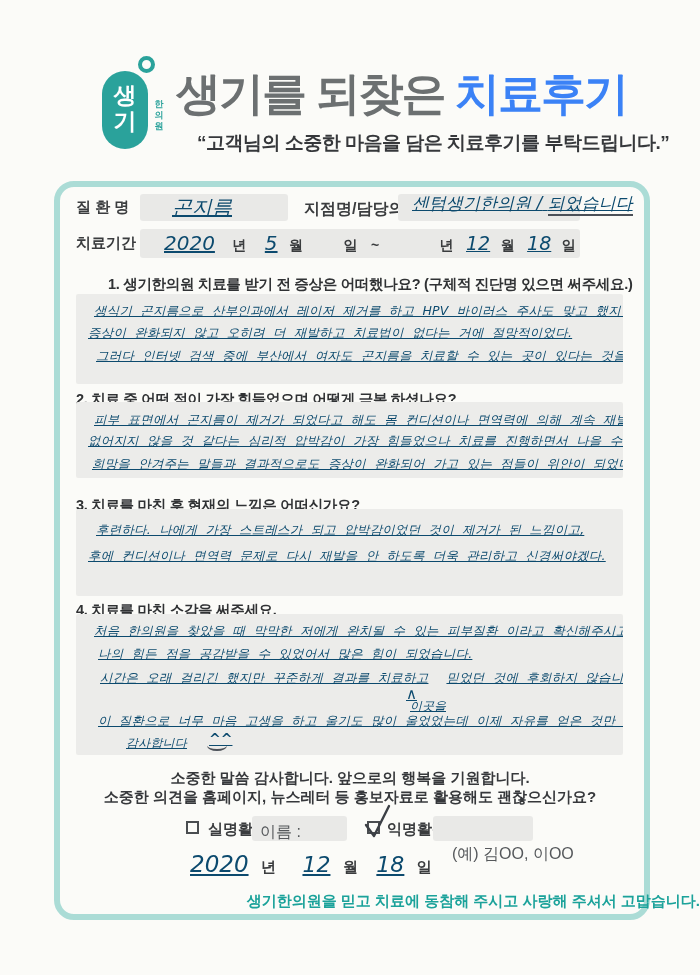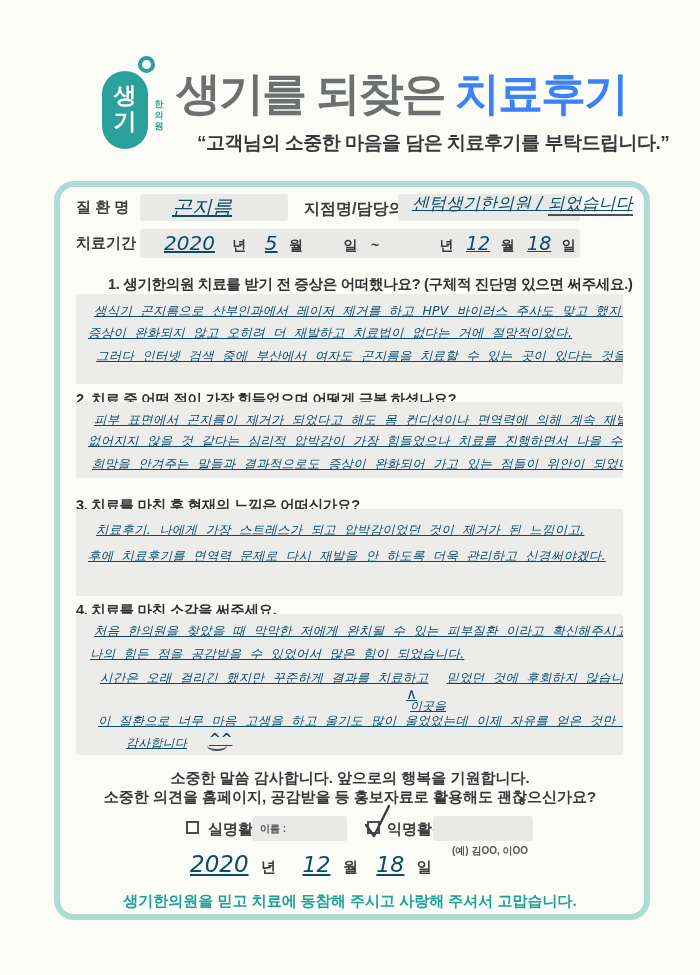--- a/index.html
+++ b/index.html
@@ -35,21 +35,21 @@
   .underline{border-bottom:2px solid #4b5058;padding-bottom:1px;}
   .unit{font-size:14px;font-weight:bold;color:#3a3c3e;}
   
   .q-label{font-size:14.5px;font-weight:bold;color:#303234;letter-spacing:-0.3px;white-space:nowrap;}
   .ans{background:#ececea;border-radius:2px;box-sizing:border-box;overflow:hidden;}
   .ans .line{font-size:12.5px;letter-spacing:0.2px;word-spacing:4px;white-space:nowrap;}
   
   .center-line{left:0;width:700px;text-align:center;font-size:15px;font-weight:bold;
     color:#36383b;white-space:nowrap;}
   .cb{width:13px;height:13px;border:2px solid #4a4d50;background:#fbfbf8;box-sizing:border-box;}
-  .hint{font-size:10px;font-weight:bold;color:#55585b;}
+  .hint{font-size:16px;font-weight:normal;color:#55585b;}
   .closing{color:#1ba29a;}
   .smiley-arc{position:absolute;width:20px;height:9px;border-bottom:2px solid #4b5058;
     border-radius:0 0 55% 55%;}
 </style>
 </head>
 <body>
 
 <div class="abs logo">
   <div class="logo-oval">
     <div class="ch top">생</div>
@@ -98,39 +98,39 @@
 
 <div class="abs q-label" style="left:76px;top:372px;margin-top:18px;">2. 치료 중 어떤 점이 가장 힘들었으며 어떻게 극복 하셨나요?</div>
 <div class="abs ans" style="left:76px;top:402px;width:547px;height:76px;padding:7px 12px;">
   <div class="line hand" style="line-height:21px;padding-left:6px;">피부 표면에서 곤지름이 제거가 되었다고 해도 몸 컨디션이나 면역력에 의해 계속 재발하고</div>
   <div class="line hand" style="line-height:22px;">없어지지 않을 것 같다는 심리적 압박감이 가장 힘들었으나 치료를 진행하면서 나을 수 있다는</div>
   <div class="line hand" style="line-height:23px;padding-left:4px;">희망을 안겨주는 말들과 결과적으로도 증상이 완화되어 가고 있는 점들이 위안이 되었다.</div>
 </div>
 
 <div class="abs q-label" style="left:76px;top:496px;">3. 치료를 마친 후 현재의 느낌은 어떠신가요?</div>
 <div class="abs ans" style="left:76px;top:509px;width:547px;height:87px;padding:9px 12px;">
-  <div class="line hand" style="line-height:24px;padding-left:8px;">치료후기.  나에게 가장 스트레스가 되고 압박감이었던 것이 제거가 된 느낌이고,</div>
-  <div class="line hand" style="line-height:27px;">후에 치료후기를 면역력 문제로 다시 재발을 안 하도록 더욱 관리하고 신경써야겠다.</div>
+  <div class="line hand" style="line-height:24px;padding-left:8px;">후련하다.  나에게 가장 스트레스가 되고 압박감이었던 것이 제거가 된 느낌이고,</div>
+  <div class="line hand" style="line-height:27px;">후에 컨디션이나 면역력 문제로 다시 재발을 안 하도록 더욱 관리하고 신경써야겠다.</div>
 </div>
 
 <div class="abs q-label" style="left:76px;top:601px;">4. 치료를 마친 소감을 써주세요.</div>
 <div class="abs ans" style="left:76px;top:614px;width:547px;height:141px;position:absolute;">
   <div class="line hand abs" style="left:18px;top:9px;">처음 한의원을 찾았을 때 막막한 저에게 완치될 수 있는 피부질환 이라고 확신해주시고,</div>
-  <div class="line hand abs" style="left:14px;top:32px;">나의 힘든 점을 공감받을 수 있었어서 많은 힘이 되었습니다.</div>
+  <div class="line hand abs" style="left:22px;top:32px;">나의 힘든 점을 공감받을 수 있었어서 많은 힘이 되었습니다.</div>
   <div class="line hand abs" style="left:24px;top:56px;"><span>시간은 오래 걸리긴 했지만 꾸준하게 결과를 치료하고</span><span style="display:inline-block;width:18px;"></span><span>믿었던 것에 후회하지 않습니다.</span></div>
   <div class="hand abs" style="left:330px;top:71px;font-size:15px;">∧</div>
   <div class="hand abs" style="left:334px;top:84px;font-size:12px;">이곳을</div>
   <div class="line hand abs" style="left:22px;top:99px;">이 질환으로 너무 마음 고생을 하고 울기도 많이 울었었는데 이제 자유를 얻은 것만 같습니다.</div>
   <div class="line hand abs" style="left:50px;top:121px;font-size:12px;">감사합니다</div>
   <div class="hand abs" style="left:133px;top:117px;font-size:14px;font-weight:bold;">^^</div>
   <div class="smiley-arc" style="left:131px;top:126px;"></div>
 </div>
 
 <div class="abs center-line" style="top:769px;">소중한 말씀 감사합니다. 앞으로의 행복을 기원합니다.</div>
-<div class="abs center-line" style="top:788px;">소중한 의견을 홈페이지, 공감받을 등 홍보자료로 활용해도 괜찮으신가요?</div>
+<div class="abs center-line" style="top:788px;">소중한 의견을 홈페이지, 뉴스레터 등 홍보자료로 활용해도 괜찮으신가요?</div>
 
 <div class="abs cb" style="left:186px;top:821px;"></div>
 <div class="abs f-label" style="left:208px;top:820px;">실명활용</div>
 <div class="abs pill" style="left:252px;top:816px;width:95px;height:25px;"></div>
 <div class="abs hint" style="left:260px;top:822px;">이름 :</div>
 
 <div class="abs cb" style="left:367px;top:821px;"></div>
 <svg class="abs" style="left:362px;top:803px;" width="32" height="36" viewBox="0 0 32 36">
   <path d="M4 22 L12 33 L27 3" stroke="#3c4046" stroke-width="2.4" fill="none" stroke-linecap="round" stroke-linejoin="round"></path>
 </svg>
@@ -140,13 +140,13 @@
 
 <div class="abs" style="left:190px;top:849px;height:30px;line-height:30px;">
   <span class="hand" style="font-size:23px;">2020</span>
   <span class="unit" style="font-size:15px;margin-left:8px;">년</span>
   <span class="hand" style="font-size:22px;margin-left:22px;">12</span>
   <span class="unit" style="font-size:15px;margin-left:8px;">월</span>
   <span class="hand" style="font-size:22px;margin-left:14px;">18</span>
   <span class="unit" style="font-size:15px;margin-left:8px;">일</span>
 </div>
 
-<div class="abs center-line closing" style="top:892px;">생기한의원을 믿고 치료에 동참해 주시고 사랑해 주셔서 고맙습니다.</div>
+<div class="abs center-line closing" style="top:892px;text-align:right;">생기한의원을 믿고 치료에 동참해 주시고 사랑해 주셔서 고맙습니다.</div>
 
 </body></html>

